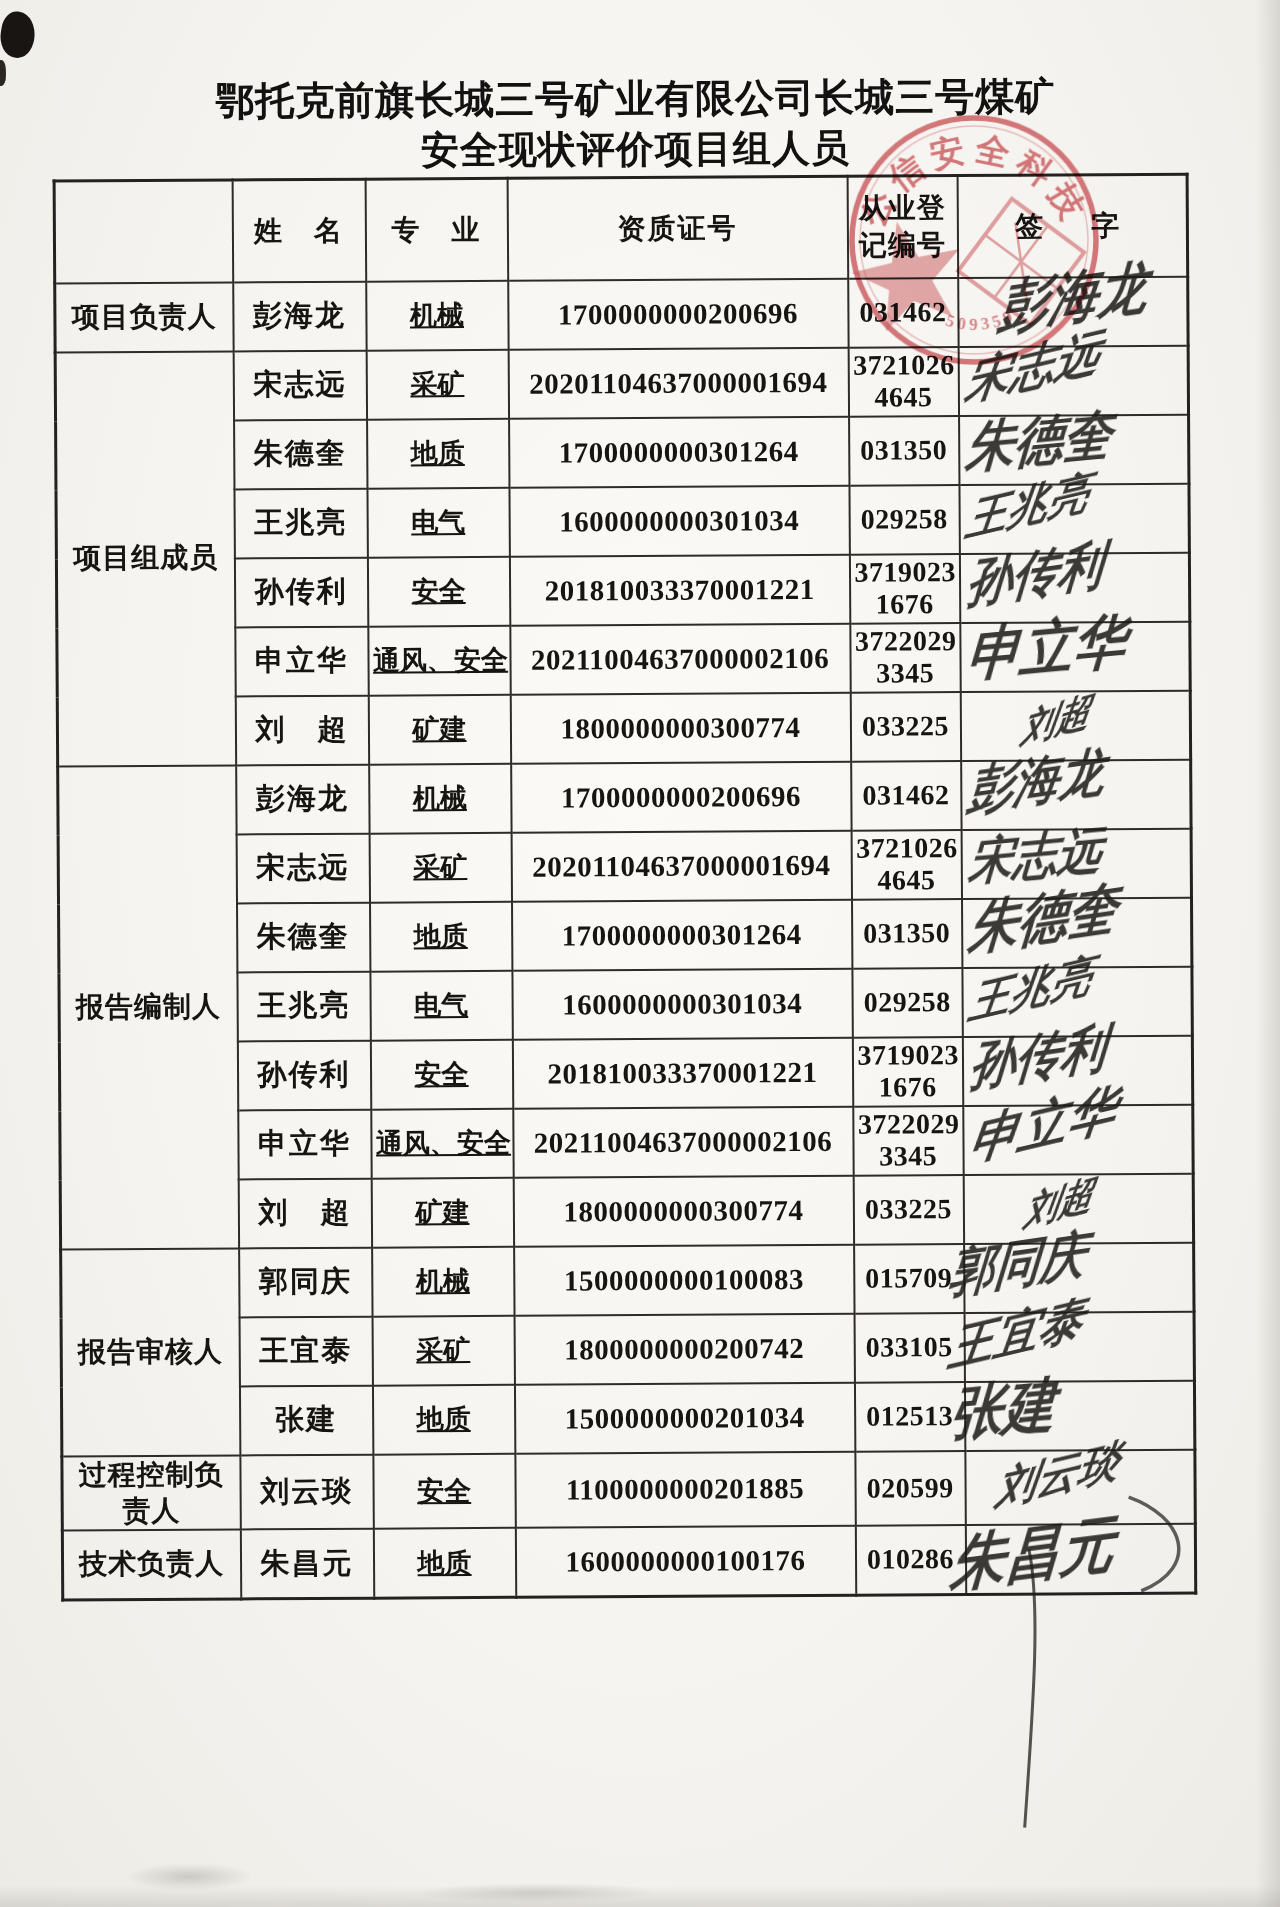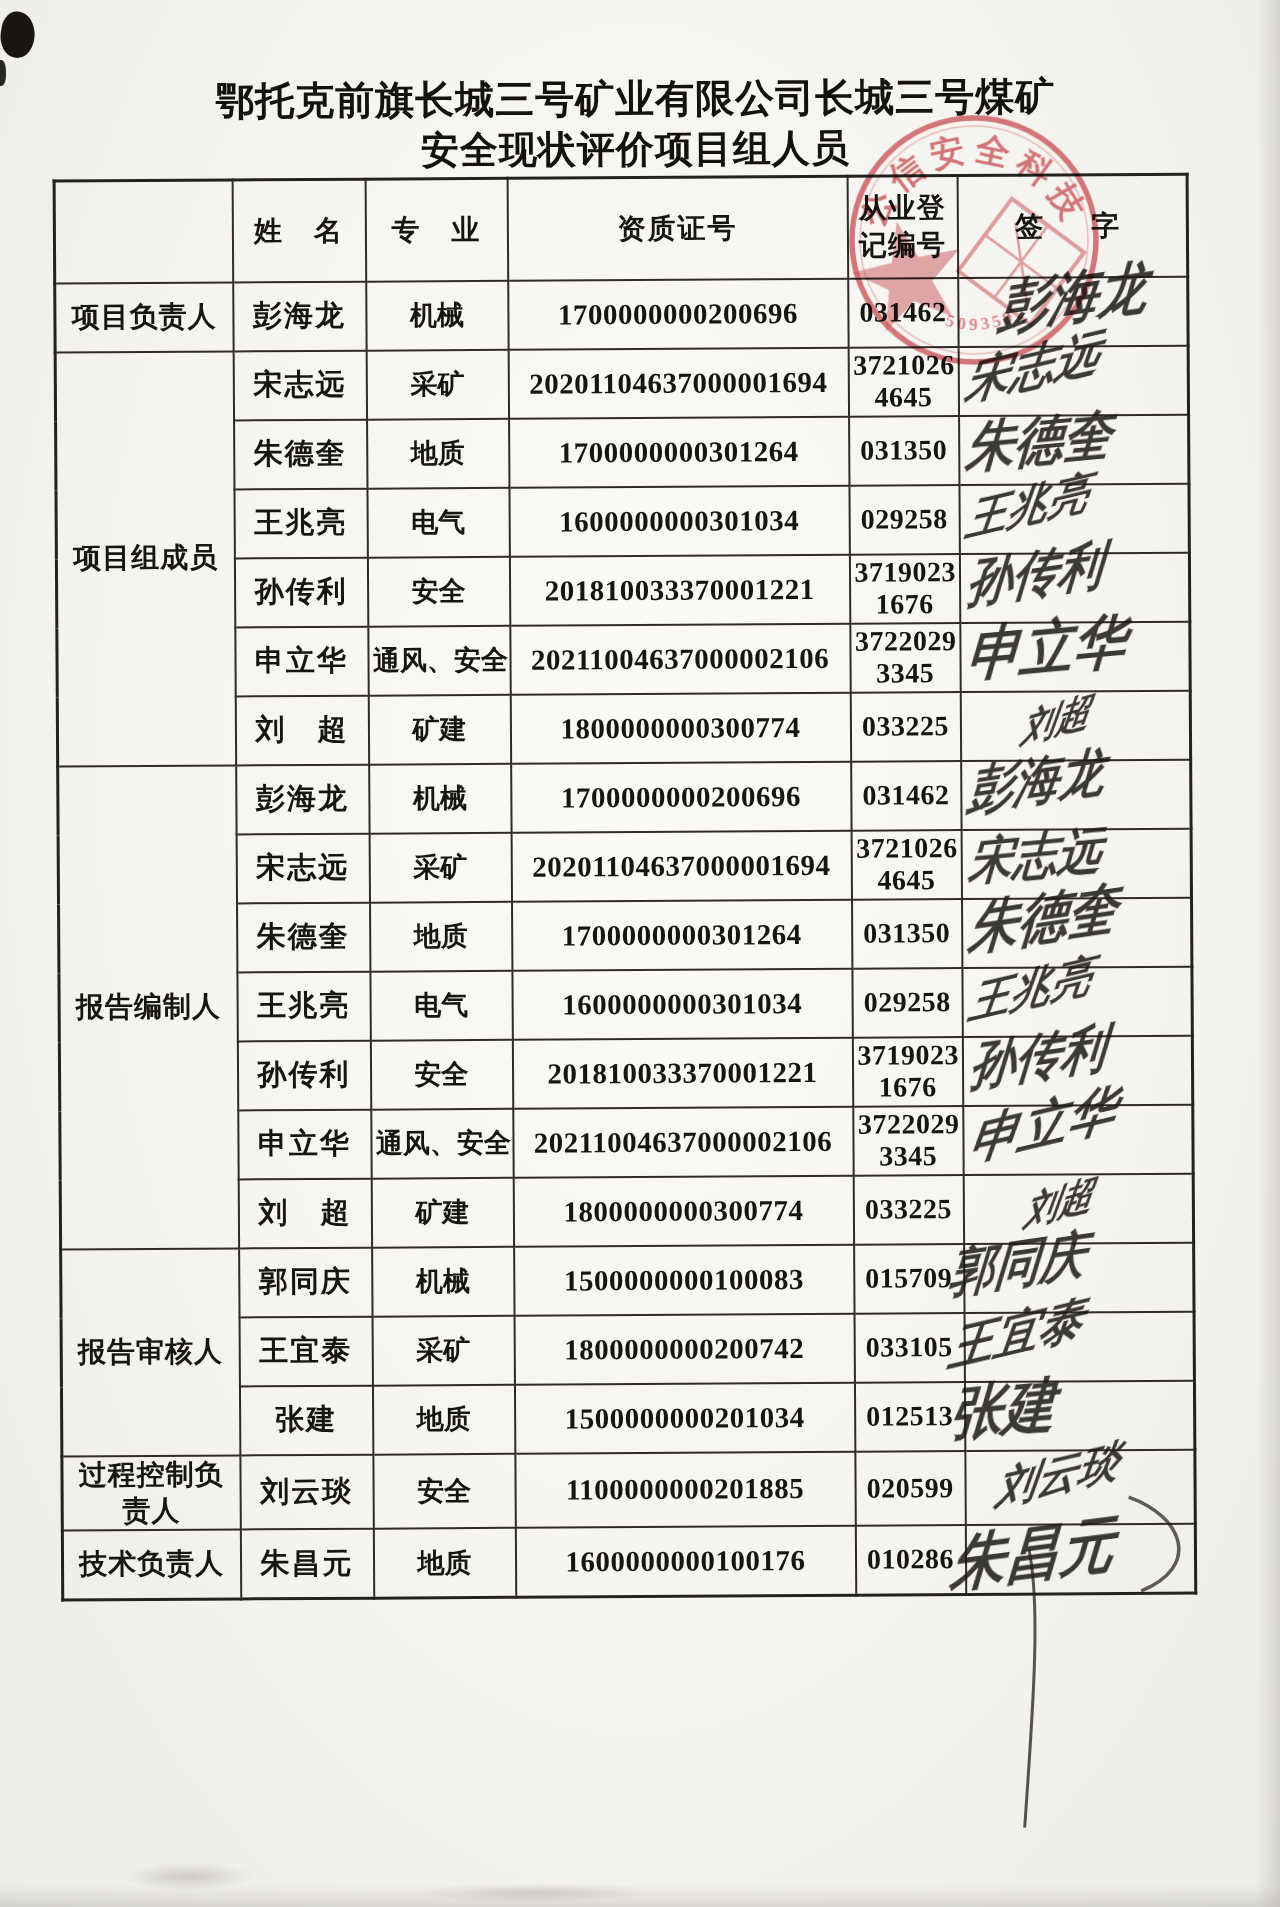--- a/index.html
+++ b/index.html
@@ -32,21 +32,21 @@
     border:2px solid #2e2b28;
     text-align:center;vertical-align:middle;
     padding:0 4px;
     font-weight:bold;
   }
   table.doc{border:3px solid #242220;}
   tr.hdr{height:102px;}
   tr.row{height:69px;}
   td.role{font-size:28px;letter-spacing:1px;line-height:1.3;}
   td.name{font-size:29px;letter-spacing:2px;}
-  td.spec{font-size:27px;white-space:nowrap;}
+  td.spec{font-size:27px;white-space:nowrap;text-decoration:underline;}
   td.num{font-family:"Liberation Serif",serif;font-size:29px;letter-spacing:0.5px;}
   td.reg{font-size:28px;line-height:1.15;border-radius:8px;}
   .prewrap{white-space:pre-line;}
   td.hcell{font-size:28px;letter-spacing:2px;}
   td.hreg{font-size:28px;line-height:1.3;letter-spacing:1px;}
   td.hsign{font-size:28px;letter-spacing:10px;}
   td.sigcell{position:relative;overflow:visible;}
 
   .sig{
     position:absolute;left:6px;top:50%;

